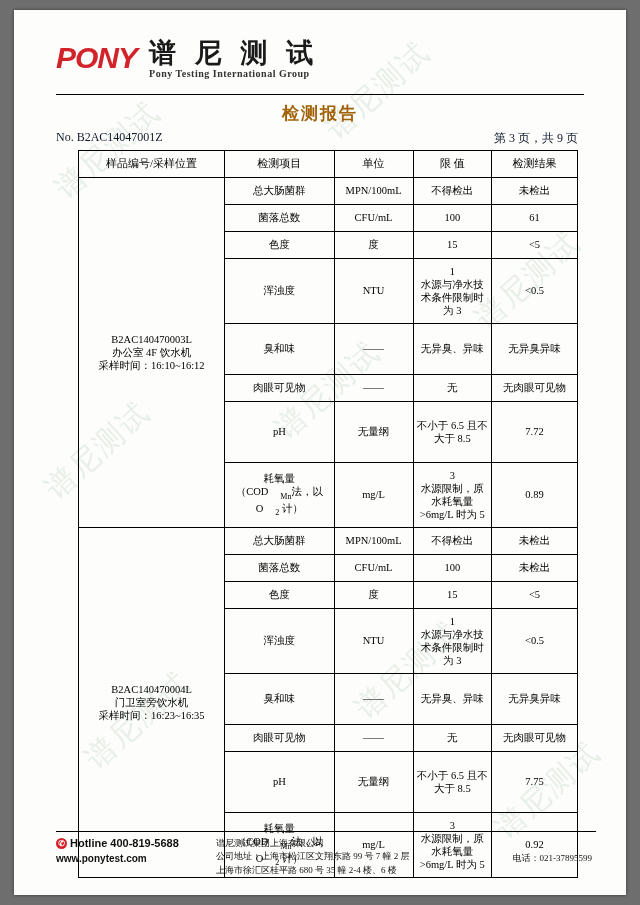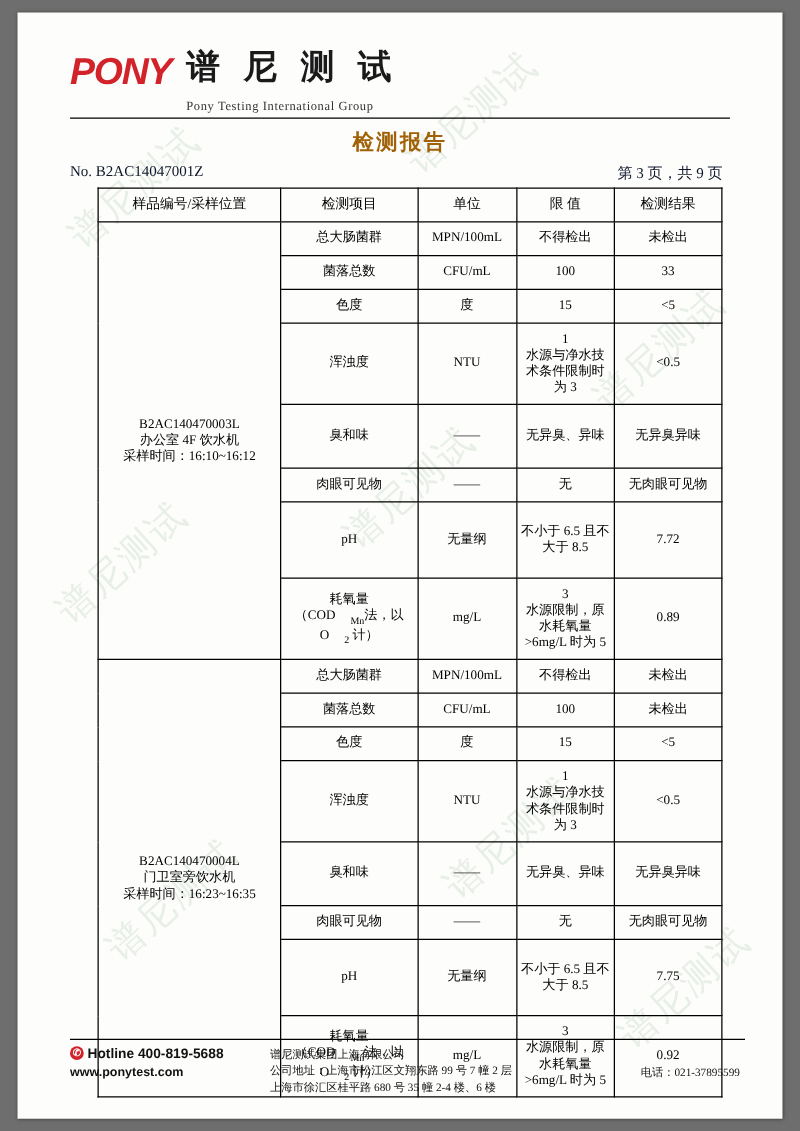--- a/index.html
+++ b/index.html
@@ -71,21 +71,22 @@
     font-weight: bold;
     font-size: 27px;
     color: #1a1a1a;
     letter-spacing: 6px;
   }
   .cn-brand .en {
     font-family: "Liberation Serif", serif;
     font-size: 10px;
     color: #333;
     letter-spacing: 0.5px;
-    margin-top: 14px;
+    margin-top: 2px;
+    font-weight: bold;
   }
   .rule {
     position: absolute;
     left: 42px;
     right: 42px;
     top: 84px;
     border-top: 1px solid #000;
   }
   .doc-title {
     position: absolute;
@@ -265,21 +266,21 @@
         </td>
         <td class="r">总大肠菌群</td>
         <td>MPN/100mL</td>
         <td>不得检出</td>
         <td>未检出</td>
       </tr>
       <tr>
         <td class="r">菌落总数</td>
         <td>CFU/mL</td>
         <td>100</td>
-        <td>33</td>
+        <td>61</td>
       </tr>
       <tr>
         <td class="r">色度</td>
         <td>度</td>
         <td>15</td>
         <td>&lt;5</td>
       </tr>
       <tr>
         <td class="tall3">浑浊度</td>
         <td>NTU</td>

